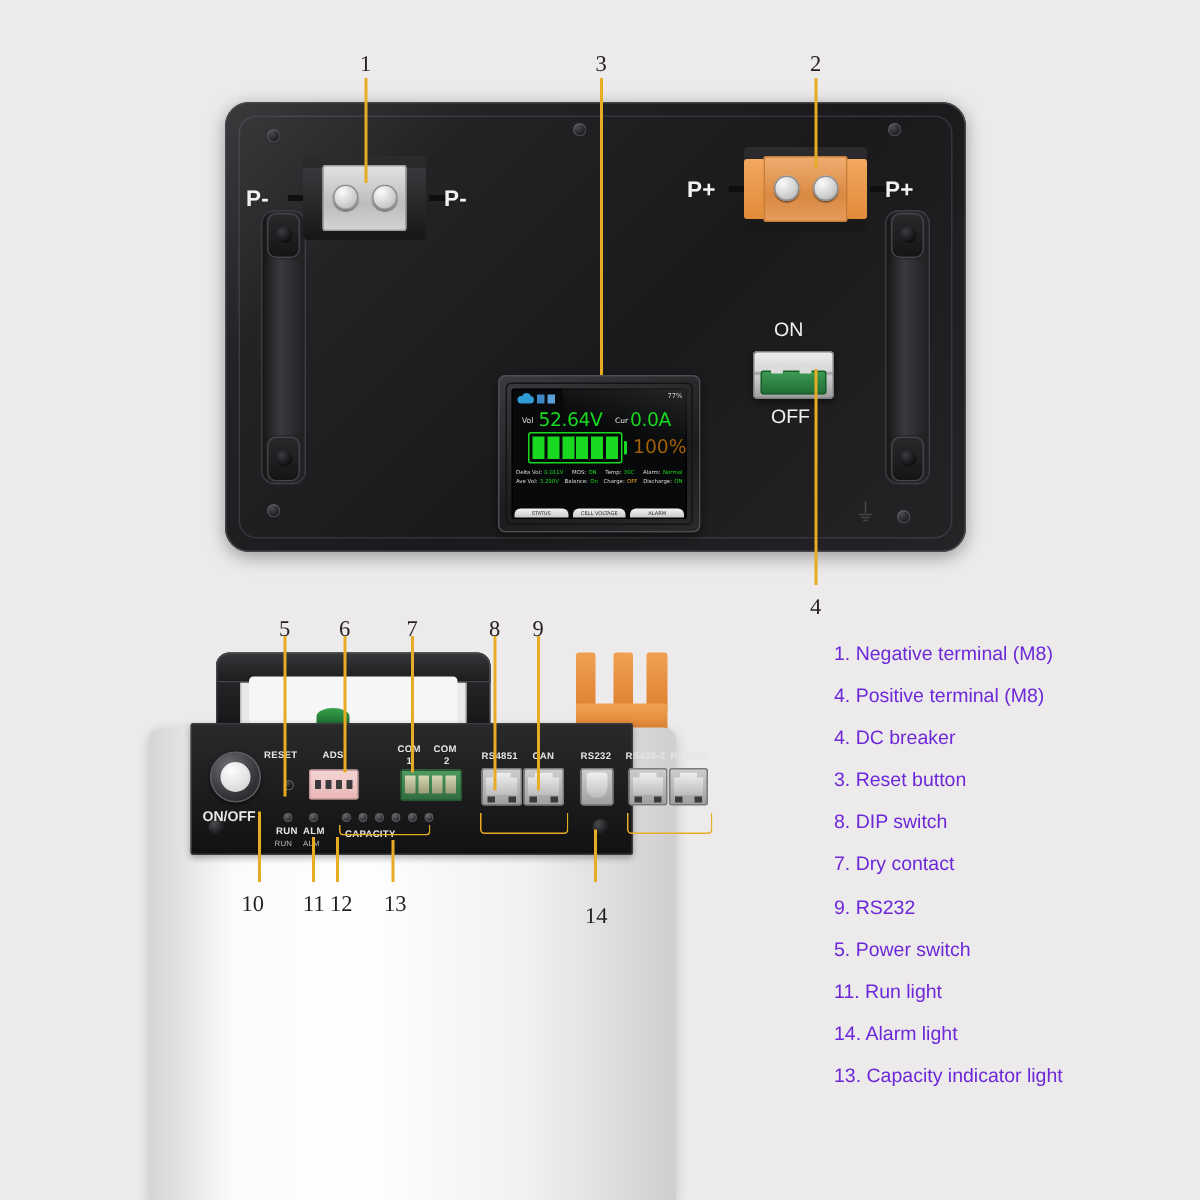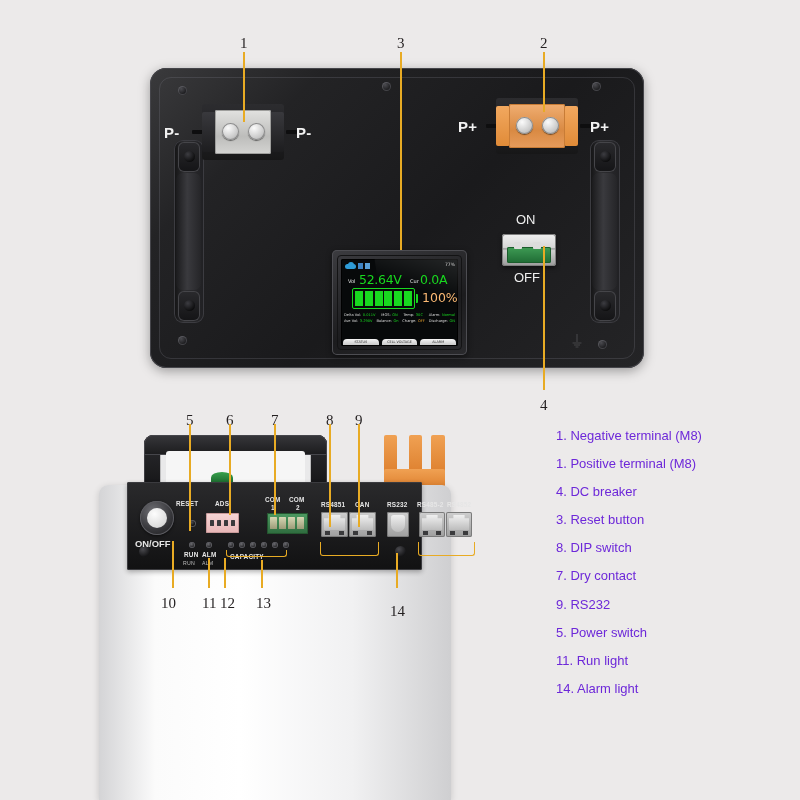--- a/index.html
+++ b/index.html
@@ -150,21 +150,21 @@
   .cur-lbl{left:69px;}
   .vol-val{position:absolute;left:18px;top:0;font-size:12.5px;color:#18d81f;letter-spacing:-.3px;}
   .cur-val{position:absolute;left:79px;top:0;font-size:12.5px;color:#18d81f;letter-spacing:-.3px;}
   .batt-wrap{position:absolute;left:11px;top:29px;display:flex;align-items:center;}
   .batt{
     width:63px;height:21px;border:1.6px solid #18d81f;border-radius:2px;
     display:flex;align-items:center;gap:1.6px;padding:2px;box-sizing:border-box;
   }
   .batt i{display:block;flex:1;height:100%;background:#18d81f;}
   .batt-tip{width:2px;height:9px;background:#18d81f;margin-left:1px;border-radius:0 1px 1px 0;}
-  .soc{font-size:12.5px;color:#fdba74;margin-left:4px;line-height:1;}
+  .soc{font-size:12.5px;color:#a16207;margin-left:4px;line-height:1;}
   .lcd-stats{position:absolute;left:3px;right:3px;top:54px;font-size:3.6px;}
   .lcd-stats .srow{display:flex;justify-content:space-between;margin-bottom:2.4px;}
   .lcd-stats .cell{white-space:nowrap;}
   .lcd-stats .k{color:#dcdcdc;}
   .lcd-stats .v{color:#18d81f;margin-left:1.5px;}
   .lcd-stats .v.amber{color:#f0a72b;}
   .lcd-tabs{position:absolute;left:2px;right:2px;bottom:1px;display:flex;gap:3px;}
   .lcd-tabs div{
     flex:1;text-align:center;font-size:3.4px;color:#2b2b2b;
     background:linear-gradient(180deg,#f4f4f4,#c9c9c9);
@@ -591,24 +591,25 @@
       <div class="lead v" style="left: 224px; top: 558px; height: 30px;"></div>
       <div class="cnum" style="left: 256px; top: 596px;">13</div>
       <div class="lead v" style="left: 261px; top: 560px; height: 28px;"></div>
       <div class="cnum" style="left: 390px; top: 604px;">14</div>
       <div class="lead v" style="left: 396px; top: 553px; height: 35px;"></div>
     </div>
 
   <div id="legend">
     <ul id="legend-list">
         <li>1. Negative terminal (M8)</li>
-        <li>1. Positive terminal (M8)</li>
+        <li>4. Positive terminal (M8)</li>
         <li>4. DC breaker</li>
         <li>3. Reset button</li>
         <li>8. DIP switch</li>
         <li>7. Dry contact</li>
         <li>9. RS232</li>
         <li>5. Power switch</li>
         <li>11. Run light</li>
         <li>14. Alarm light</li>
+        <li>13. Capacity indicator light</li>
       </ul>
   </div>
 </div>
 
 </body></html>

